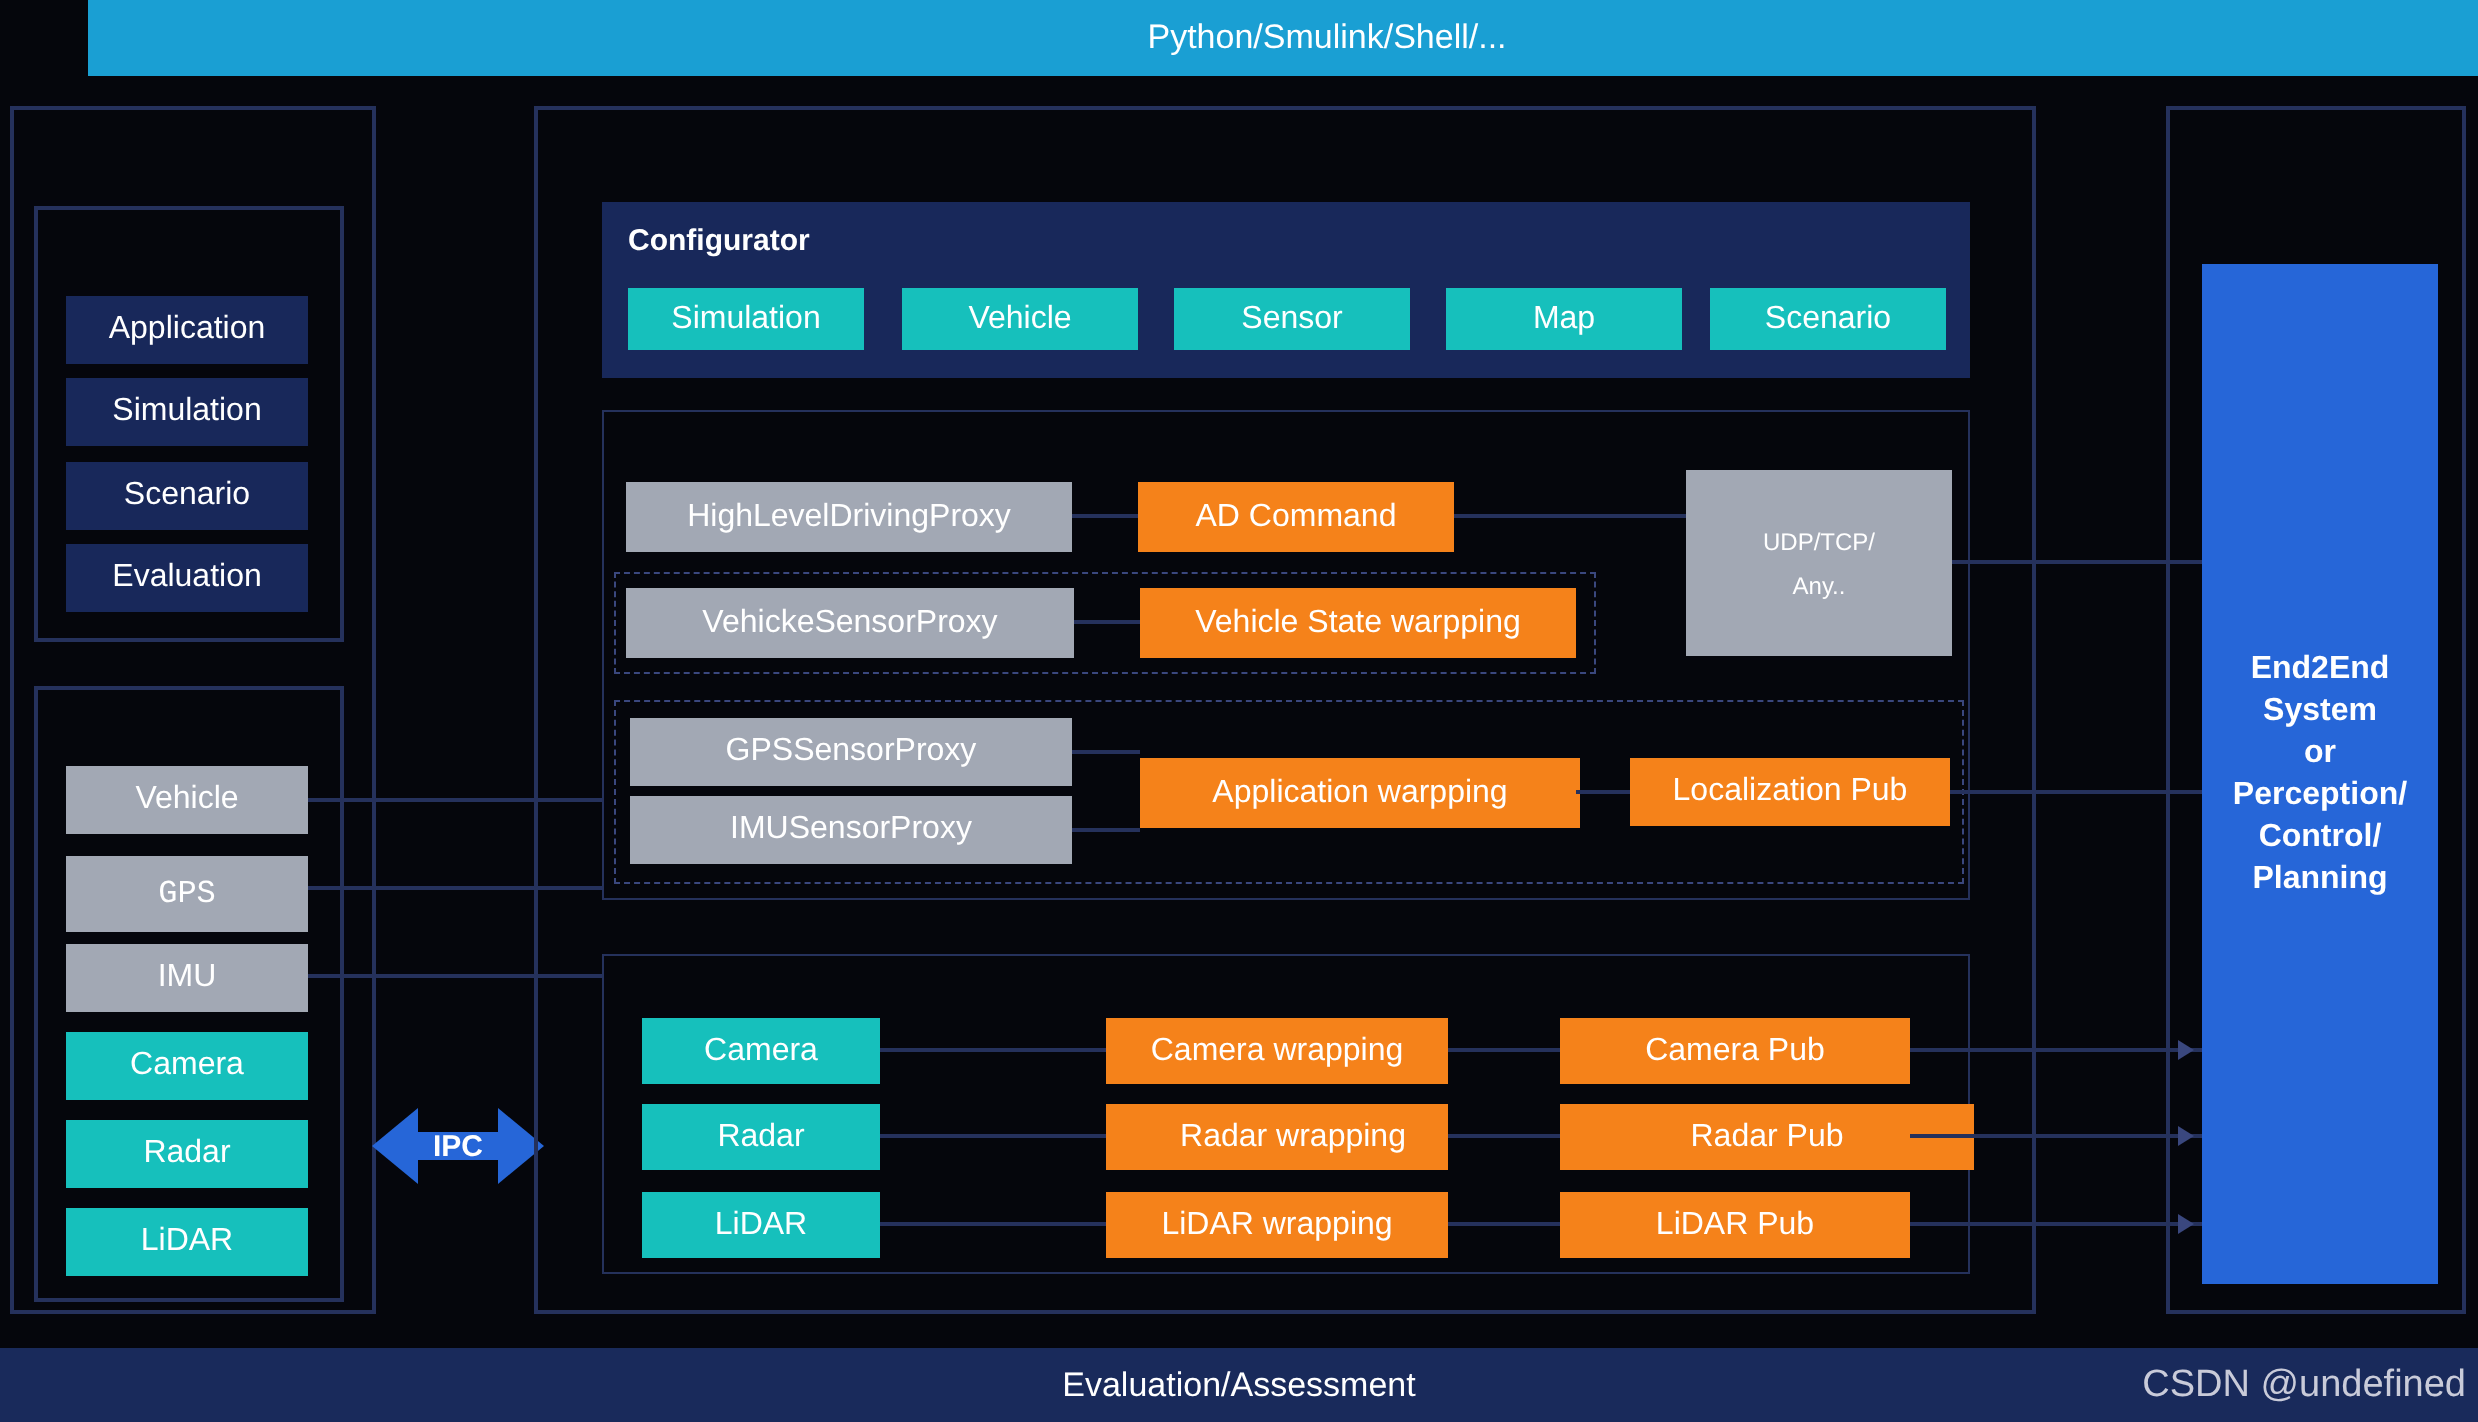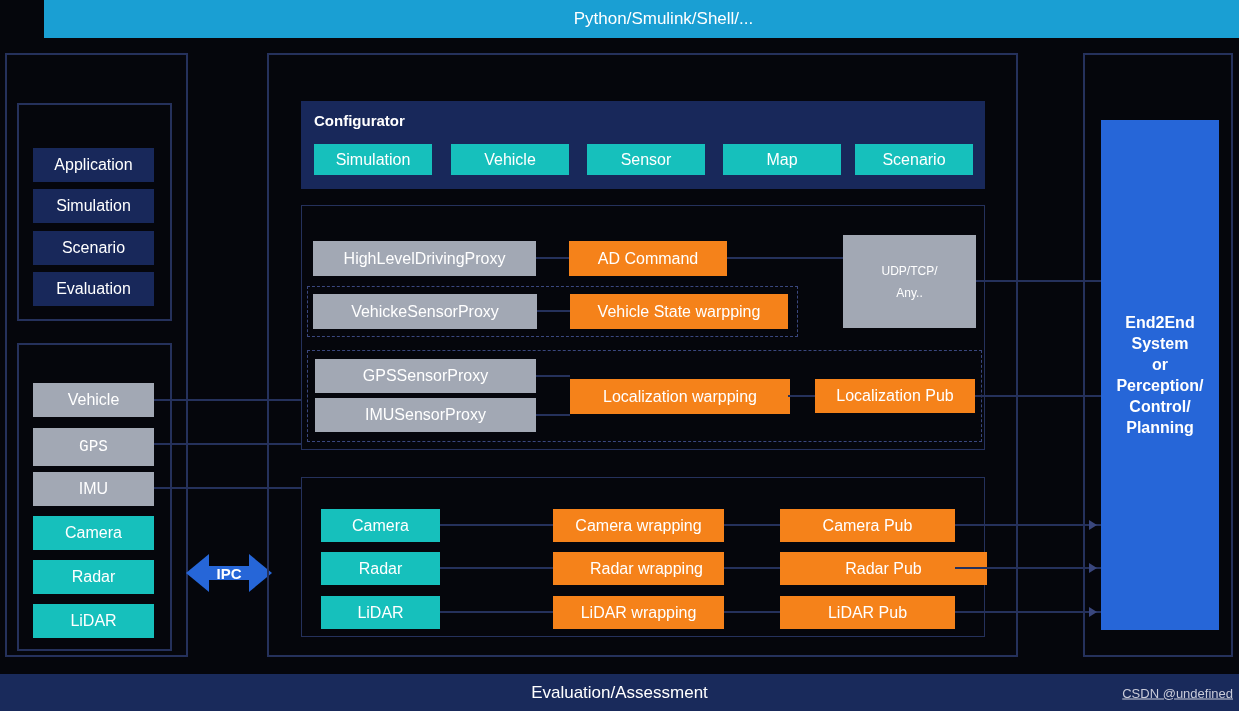--- a/index.html
+++ b/index.html
@@ -11,32 +11,32 @@
   #screen{
     position:relative;width:1239px;height:711px;background:var(--bg);
     font-family:"Liberation Sans",sans-serif;color:#fff;overflow:hidden;
   }
   .abs{position:absolute;box-sizing:border-box;}
   .box{display:flex;align-items:center;justify-content:center;font-size:16px;color:#fff;white-space:nowrap;}
   .teal{background:var(--teal);}
   .orange{background:var(--orange);}
   .gray{background:var(--gray);}
   .navyfill{background:var(--navy);}
-  .bluefill{background:var(--blue);}
+  .bluefill{background:var(--blue);margin-top:12px;}
   .panel{border:2px solid var(--border);}
   .thin{border:1px solid var(--border);}
   .dashedbox{border:1px dashed var(--dash);}
   .banner{display:flex;align-items:center;justify-content:center;font-size:17px;}
   .line{background:var(--border);height:2px;}
   .arrowhead{width:0;height:0;border-left:8px solid var(--dash);
     border-top:5px solid transparent;border-bottom:5px solid transparent;}
   .cfg-title{font-size:15px;font-weight:bold;}
   .e2e-line{font-size:16px;font-weight:bold;line-height:21px;text-align:center;}
   .udp-line{font-size:12px;line-height:22px;text-align:center;}
-  .wm{font-size:13px;color:var(--watermark);text-decoration:underline;}
+  .wm{font-size:19px;color:var(--watermark);}
   
   .ipc-bar{position:absolute;left:21px;right:21px;top:12px;bottom:12px;background:var(--blue);}
   .ipc-left{position:absolute;left:0;top:0;width:0;height:0;
     border-right:23px solid var(--blue);border-top:19px solid transparent;border-bottom:19px solid transparent;}
   .ipc-right{position:absolute;right:0;top:0;width:0;height:0;
     border-left:23px solid var(--blue);border-top:19px solid transparent;border-bottom:19px solid transparent;}
   .ipc-label{position:absolute;left:0;top:0;width:100%;height:100%;
     display:flex;align-items:center;justify-content:center;font-size:15px;font-weight:bold;}
 </style>
 </head>
@@ -137,21 +137,21 @@
     </div>
 
   <div class="abs dashedbox" style="left:307px;top:350px;width:675px;height:92px;"></div>
   <div class="abs box gray" style="left:315px;top:359px;width:221px;height:34px;">
       <span>GPSSensorProxy</span>
     </div>
   <div class="abs box gray" style="left:315px;top:398px;width:221px;height:34px;">
       <span>IMUSensorProxy</span>
     </div>
   <div class="abs box orange" style="left:570px;top:379px;width:220px;height:35px;">
-      <span>Localization warpping</span>
+      <span>Application warpping</span>
     </div>
   <div class="abs box orange" style="left:815px;top:379px;width:160px;height:34px;">
       <span>Localization Pub</span>
     </div>
 
   <div class="abs line" style="left:536px;top:257px;width:33px;"></div>
   <div class="abs line" style="left:727px;top:257px;width:116px;"></div>
   <div class="abs line" style="left:976px;top:280px;width:125px;"></div>
   <div class="abs line" style="left:537px;top:310px;width:33px;"></div>
   <div class="abs line" style="left:536px;top:375px;width:34px;"></div>

